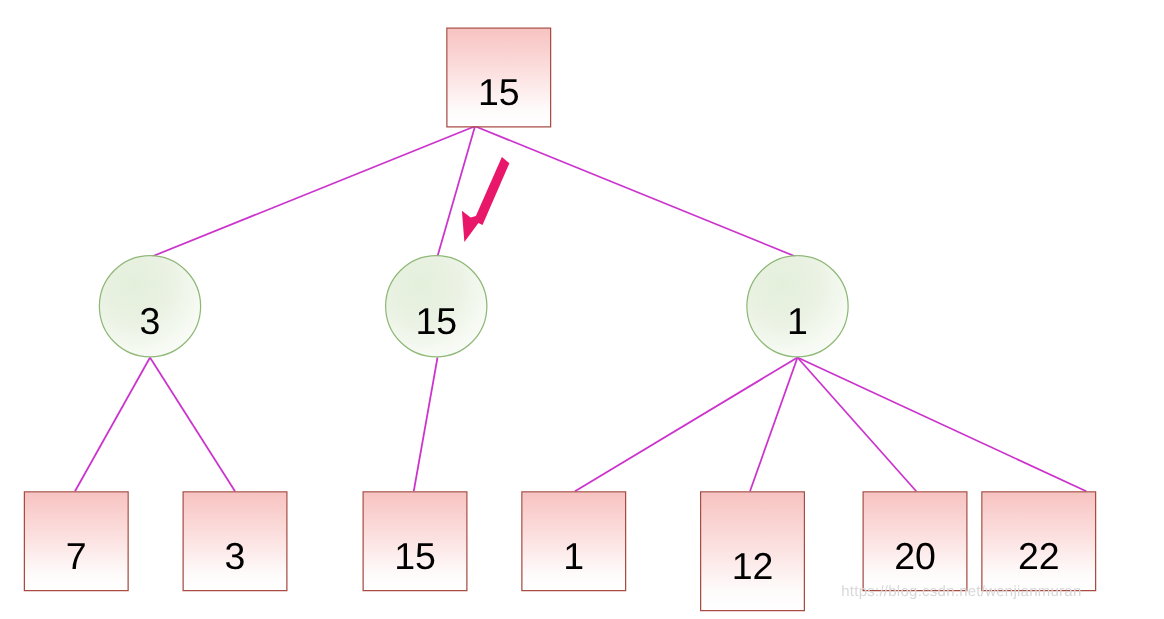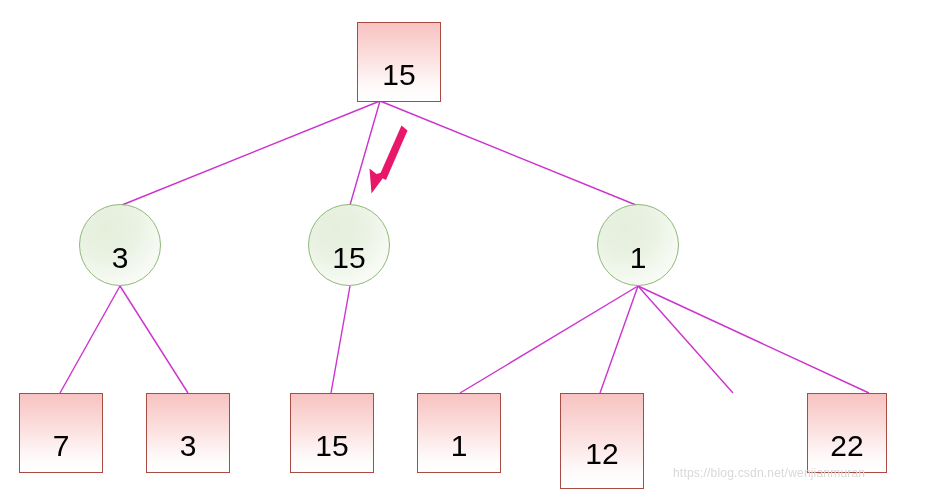--- a/index.html
+++ b/index.html
@@ -129,20 +129,23 @@
   </div>
 
   <div class="node node-rect" style="left:417px; top:393px; width:84px; height:80px;">
     <span class="node-label">1</span>
   </div>
 
   <div class="node node-rect" style="left:560px; top:393px; width:84px; height:96px;">
     <span class="node-label">12</span>
   </div>
 
+  <div class="node node-rect" style="left:690px; top:393px; width:84px; height:80px;">
+    <span class="node-label">20</span>
+  </div>
 
-  <div class="node node-rect" style="left:807px; top:393px; width:80px; height:80px;">
+  <div class="node node-rect" style="left:785px; top:393px; width:92px; height:80px;">
     <span class="node-label">22</span>
   </div>
 
   <div class="watermark">https://blog.csdn.net/wenjianmuran</div>
 
 </div>
 
 </body></html>

